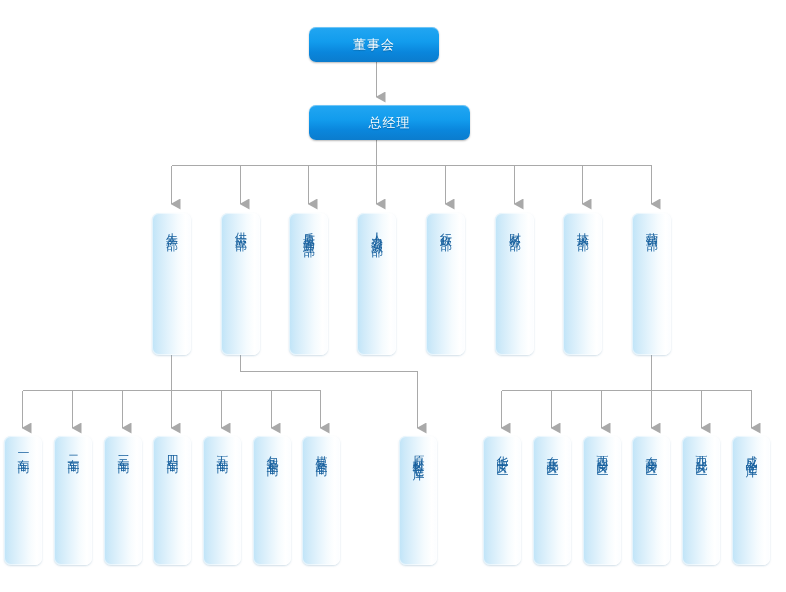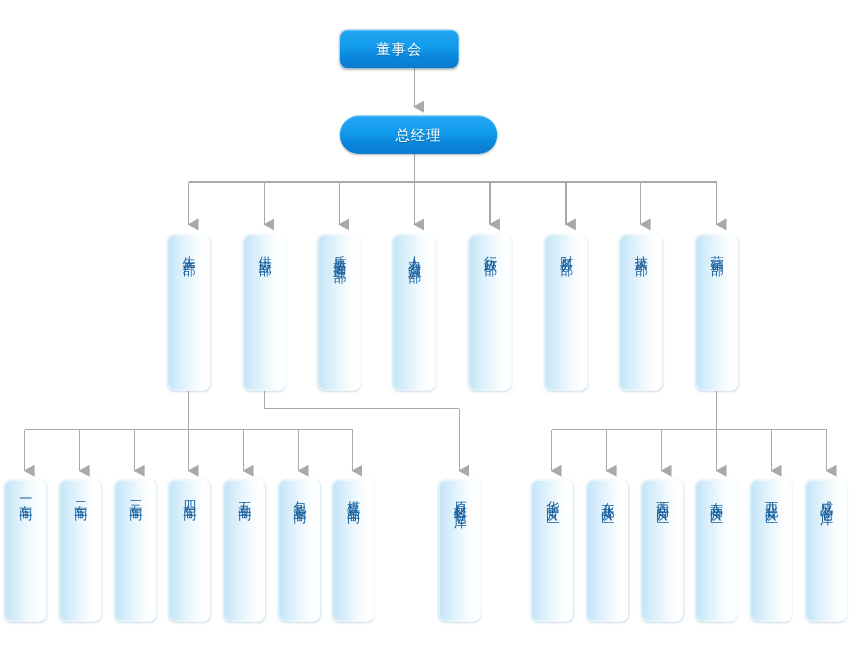--- a/index.html
+++ b/index.html
@@ -95,25 +95,25 @@
       <line x1="501.5" y1="390.5" x2="751.5" y2="390.5"></line>
       <line x1="501.5" y1="390.5" x2="501.5" y2="428" marker-end="url(#arw)"></line>
       <line x1="551.5" y1="390.5" x2="551.5" y2="428" marker-end="url(#arw)"></line>
       <line x1="601.5" y1="390.5" x2="601.5" y2="428" marker-end="url(#arw)"></line>
       <line x1="651.5" y1="390.5" x2="651.5" y2="428" marker-end="url(#arw)"></line>
       <line x1="701.5" y1="390.5" x2="701.5" y2="428" marker-end="url(#arw)"></line>
       <line x1="751.5" y1="390.5" x2="751.5" y2="428" marker-end="url(#arw)"></line>
     </g>
   </svg>
 
-  <div class="topbox" style="left:309px;top:27px;width:108px;height:35px;">
+  <div class="topbox" style="left:309px;top:27px;width:130px;height:35px;">
     <span>董事会</span>
   </div>
 
-  <div class="topbox" style="left:309px;top:105px;width:143px;height:35px;border-radius:17px;">
+  <div class="topbox" style="left:309px;top:105px;width:161px;height:35px;">
     <span>总经理</span>
   </div>
 
   <div class="vbox" style="left:152px;top:213px;width:39px;height:142px;">
     <span class="vtext">生产部</span>
   </div>
   <div class="vbox" style="left:221px;top:213px;width:39px;height:142px;">
     <span class="vtext">供应部</span>
   </div>
   <div class="vbox" style="left:289px;top:213px;width:39px;height:142px;">

